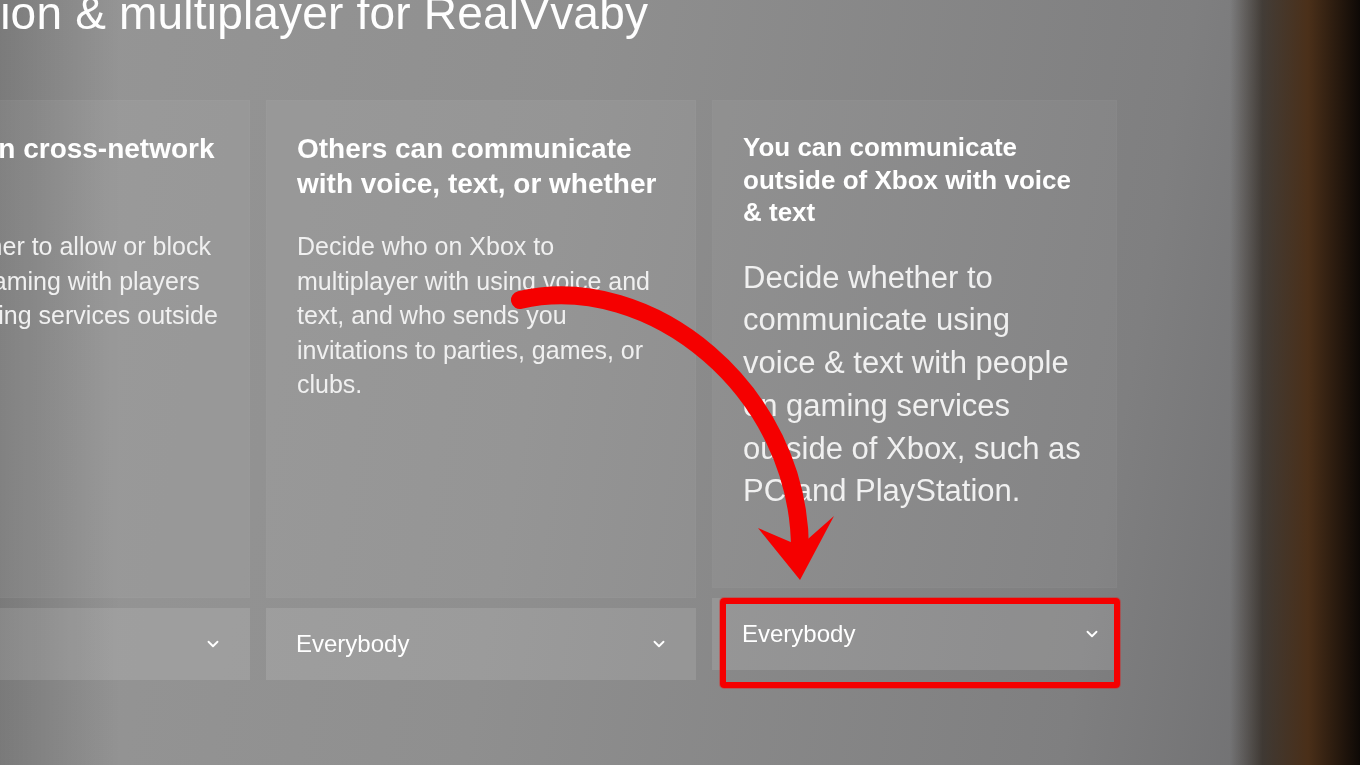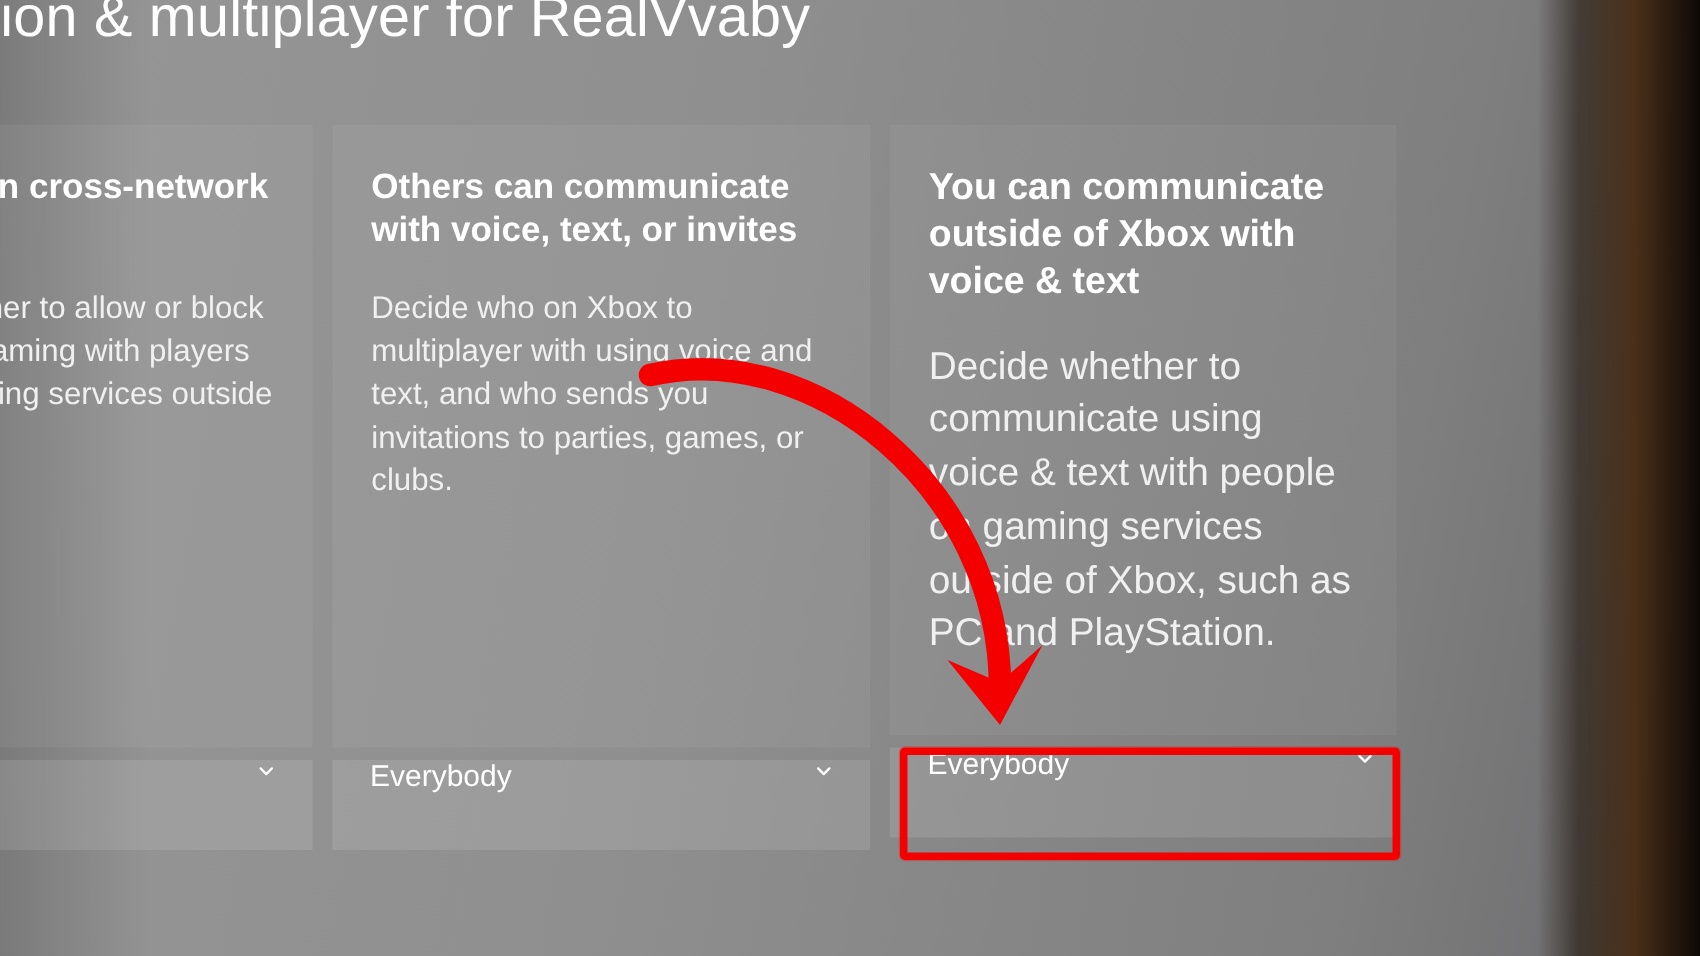--- a/index.html
+++ b/index.html
@@ -74,38 +74,38 @@
     line-height: 1.38;
     color: #f0f0f0;
   }
   .card-gap {
     height: 10px;
   }
   .dropdown {
     height: 72px;
     background: rgba(255,255,255,0.11);
     display: flex;
-    align-items: flex-start;
+    align-items: center;
     justify-content: space-between;
     padding: 0 28px 0 30px;
     cursor: pointer;
   }
   .dropdown .value {
     font-size: 24px;
     color: #ffffff;
   }
   .chev {
     width: 18px; height: 18px;
     display: inline-block;
   }
   .chev svg { width: 100%; height: 100%; display: block; }
   
   .card.c3 { width: 405px; height: 570px; }
   .card.c3 .card-body { background: rgba(255,255,255,0.045); }
-  .card.c3 .card-title { font-size: 30px; }
+  .card.c3 .card-title { font-size: 26px; }
   .card.c3 .card-desc { font-size: 31px; }
   .card.c3 .dropdown { padding-right: 16px; }
   
   .anno-box {
     position: absolute;
     border: 6px solid #f50000;
     border-radius: 4px;
     pointer-events: none;
     box-shadow: 0 0 0 1px rgba(255,0,0,0.3);
   }
@@ -135,21 +135,21 @@
         <span class="chev">
           <svg viewBox="0 0 24 24" fill="none" stroke="#ffffff" stroke-width="2.5" stroke-linecap="round" stroke-linejoin="round">
               <polyline points="6 9 12 15 18 9"></polyline>
             </svg>
         </span>
       </div>
     </div>
 
     <div class="card c2">
       <div class="card-body">
-        <div class="card-title">Others can communicate with voice, text, or invites</div>
+        <div class="card-title">Others can communicate with voice, text, or whether</div>
         <div class="card-desc">Decide who on Xbox to multiplayer with using voice and text, and who sends you invitations to parties, games, or clubs.</div>
       </div>
       <div class="card-gap"></div>
       <div class="dropdown">
         <span class="value">Everybody</span>
         <span class="chev">
           <svg viewBox="0 0 24 24" fill="none" stroke="#ffffff" stroke-width="2.5" stroke-linecap="round" stroke-linejoin="round">
               <polyline points="6 9 12 15 18 9"></polyline>
             </svg>
         </span>

